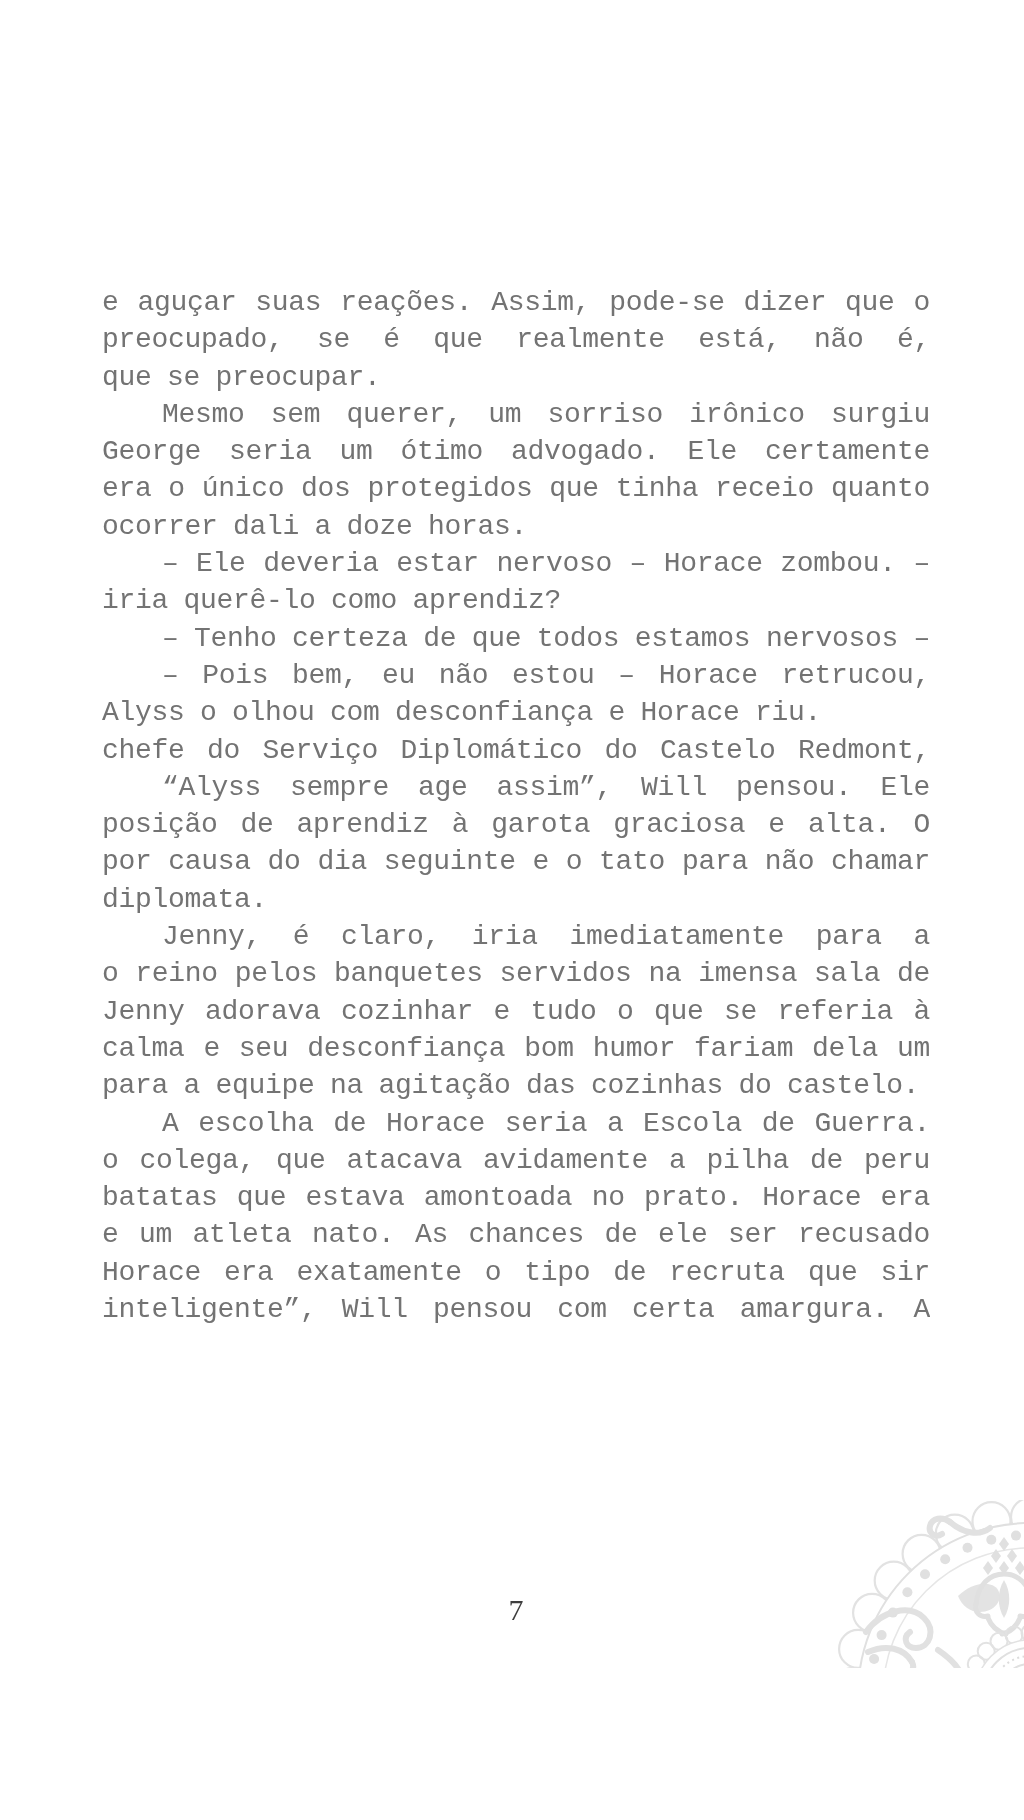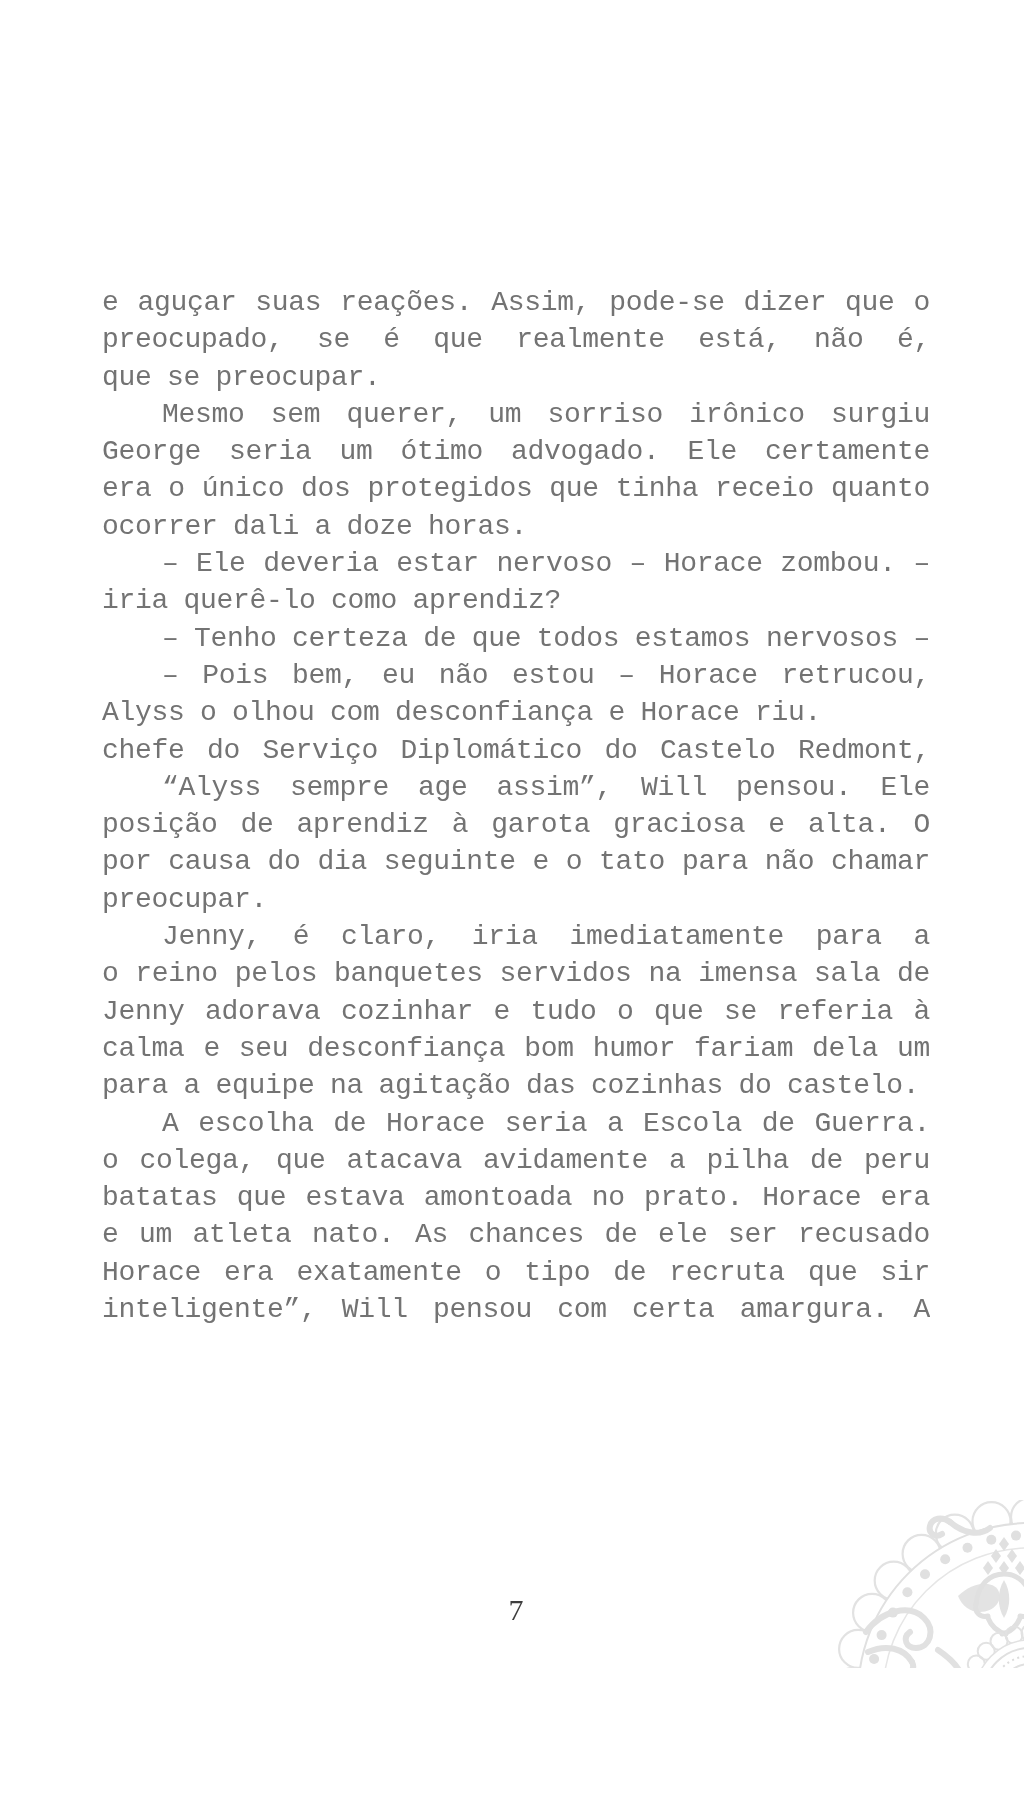--- a/index.html
+++ b/index.html
@@ -72,21 +72,21 @@
       </div>
       <div class="paragraph">
         <div class="line indent jl">– Pois bem, eu não estou – Horace retrucou, corando quando</div>
         <div class="line">Alyss o olhou com desconfiança e Horace riu.</div>
       </div>
       <div class="paragraph">
         <div class="line jl">chefe do Serviço Diplomático do Castelo Redmont, tinha prometido a</div>
         <div class="line indent jl">“Alyss sempre age assim”, Will pensou. Ele sabia que lady Pauline,</div>
         <div class="line jl">posição de aprendiz à garota graciosa e alta. O fato de fingir nervosismo</div>
         <div class="line jl">por causa do dia seguinte e o tato para não chamar atenção para a</div>
-        <div class="line">preocupar.</div>
+        <div class="line">diplomata.</div>
       </div>
       <div class="paragraph">
         <div class="line indent jl">Jenny, é claro, iria imediatamente para a cozinha, domínio de</div>
         <div class="line jl">o reino pelos banquetes servidos na imensa sala de jantar do castelo.</div>
         <div class="line jl">Jenny adorava cozinhar e tudo o que se referia à comida. Sua natureza</div>
         <div class="line jl">calma e seu desconfiança bom humor fariam dela um membro valioso</div>
         <div class="line">para a equipe na agitação das cozinhas do castelo.</div>
       </div>
       <div class="paragraph">
         <div class="line indent jl">A escolha de Horace seria a Escola de Guerra. Will olhou para</div>

